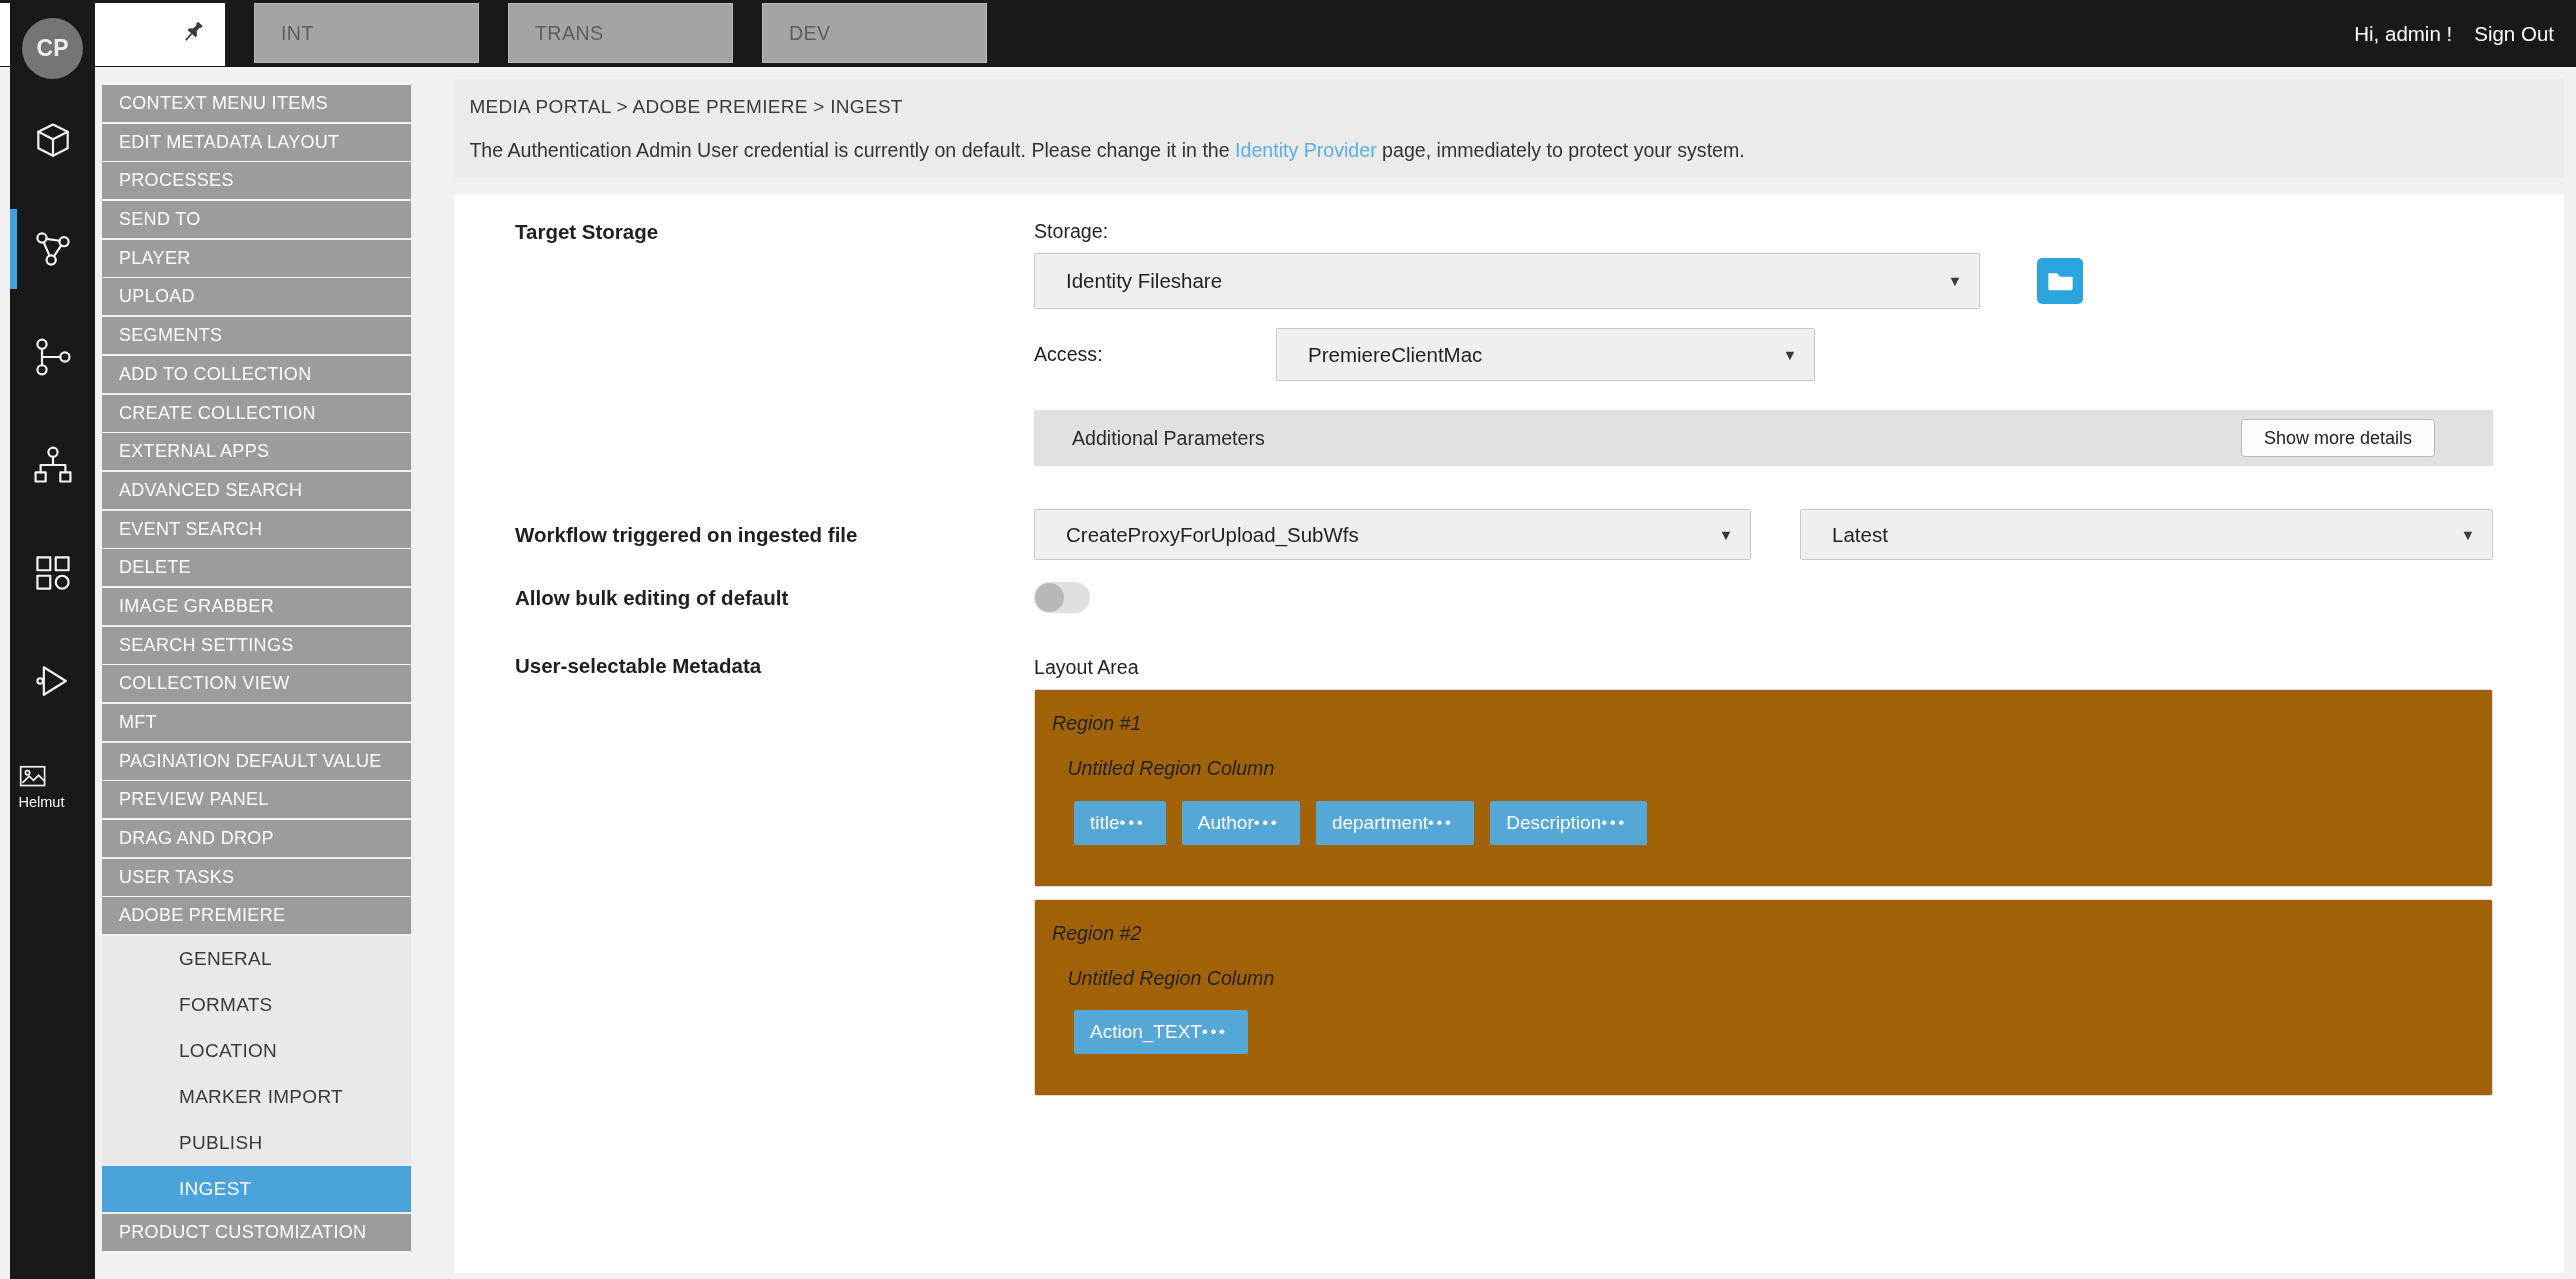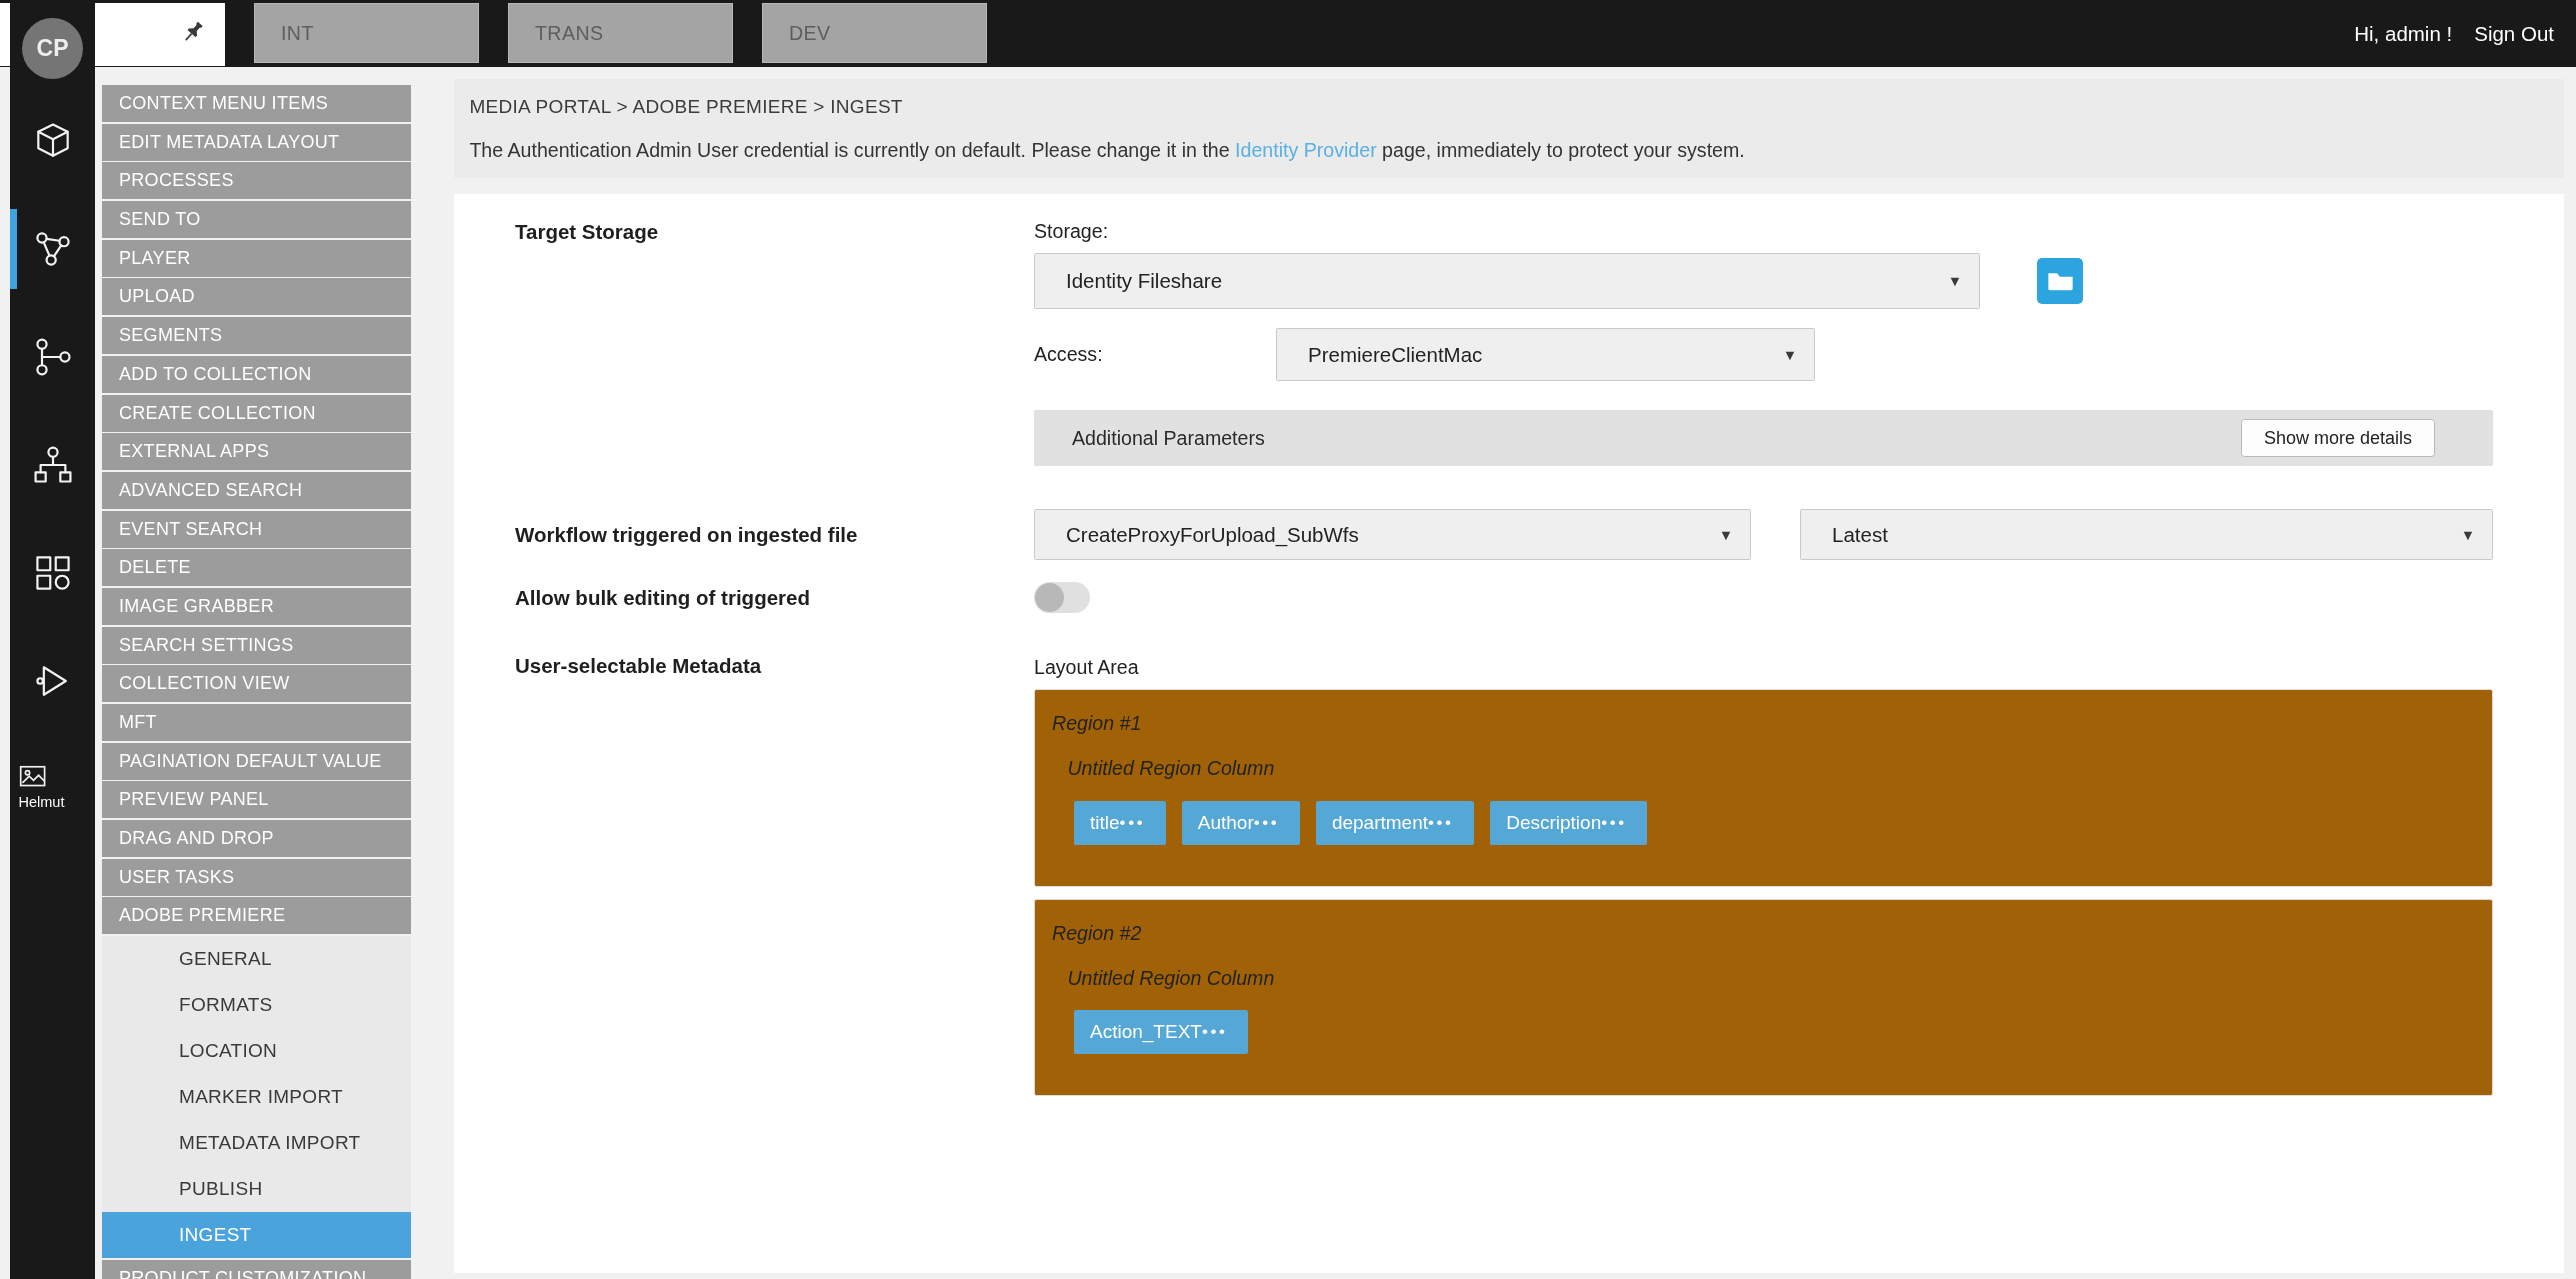--- a/index.html
+++ b/index.html
@@ -272,21 +272,20 @@
   <div class="nav-item">PAGINATION DEFAULT VALUE</div>
   <div class="nav-item">PREVIEW PANEL</div>
   <div class="nav-item">DRAG AND DROP</div>
   <div class="nav-item">USER TASKS</div>
   <div class="nav-item">ADOBE PREMIERE</div>
   <div class="subpanel">
     <div class="sub-item">GENERAL</div>
     <div class="sub-item">FORMATS</div>
     <div class="sub-item">LOCATION</div>
     <div class="sub-item">MARKER IMPORT</div>
-    <div class="sub-item">METADATA IMPORT</div>
     <div class="sub-item">PUBLISH</div>
     <div class="sub-item selected">INGEST</div>
   </div>
   <div class="nav-item">PRODUCT CUSTOMIZATION</div>
 </div>
 
 <div class="main">
   <div class="crumb-panel">
     <div class="breadcrumb">MEDIA PORTAL &gt; ADOBE PREMIERE &gt; INGEST</div>
     <div class="notice">
@@ -335,21 +334,21 @@
           <span class="caret">▼</span>
         </div>
         <div class="dropdown dd-version">
           <span>Latest</span>
           <span class="caret">▼</span>
         </div>
       </div>
     </div>
 
     <div class="frow bulk-row">
-      <div class="flabel">Allow bulk editing of triggered</div>
+      <div class="flabel">Allow bulk editing of default</div>
       <div class="toggle">
         <div class="toggle-knob"></div>
       </div>
     </div>
 
     <div class="frow metadata-row">
       <div class="flabel">User-selectable Metadata</div>
       <div class="fcontrols">
         <div class="layout-area-label">Layout Area</div>
 

